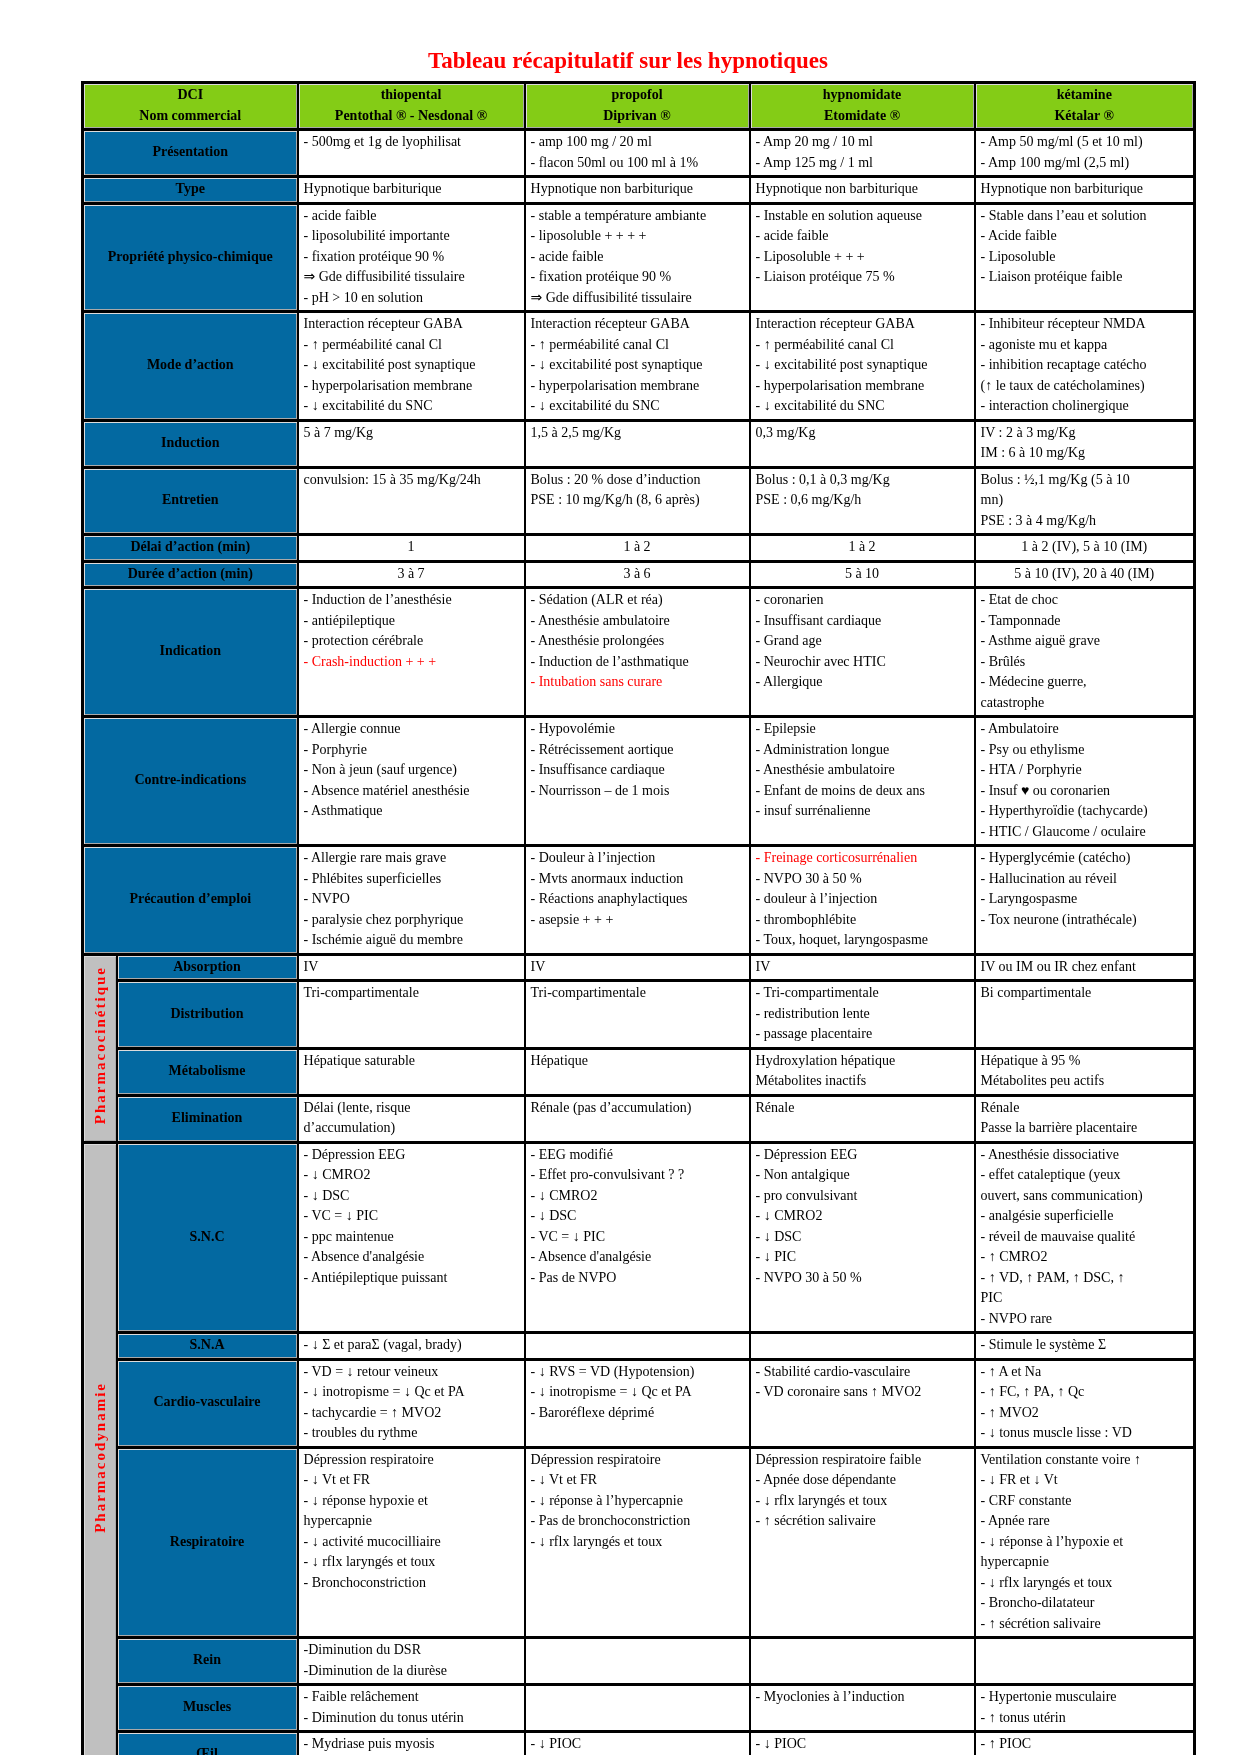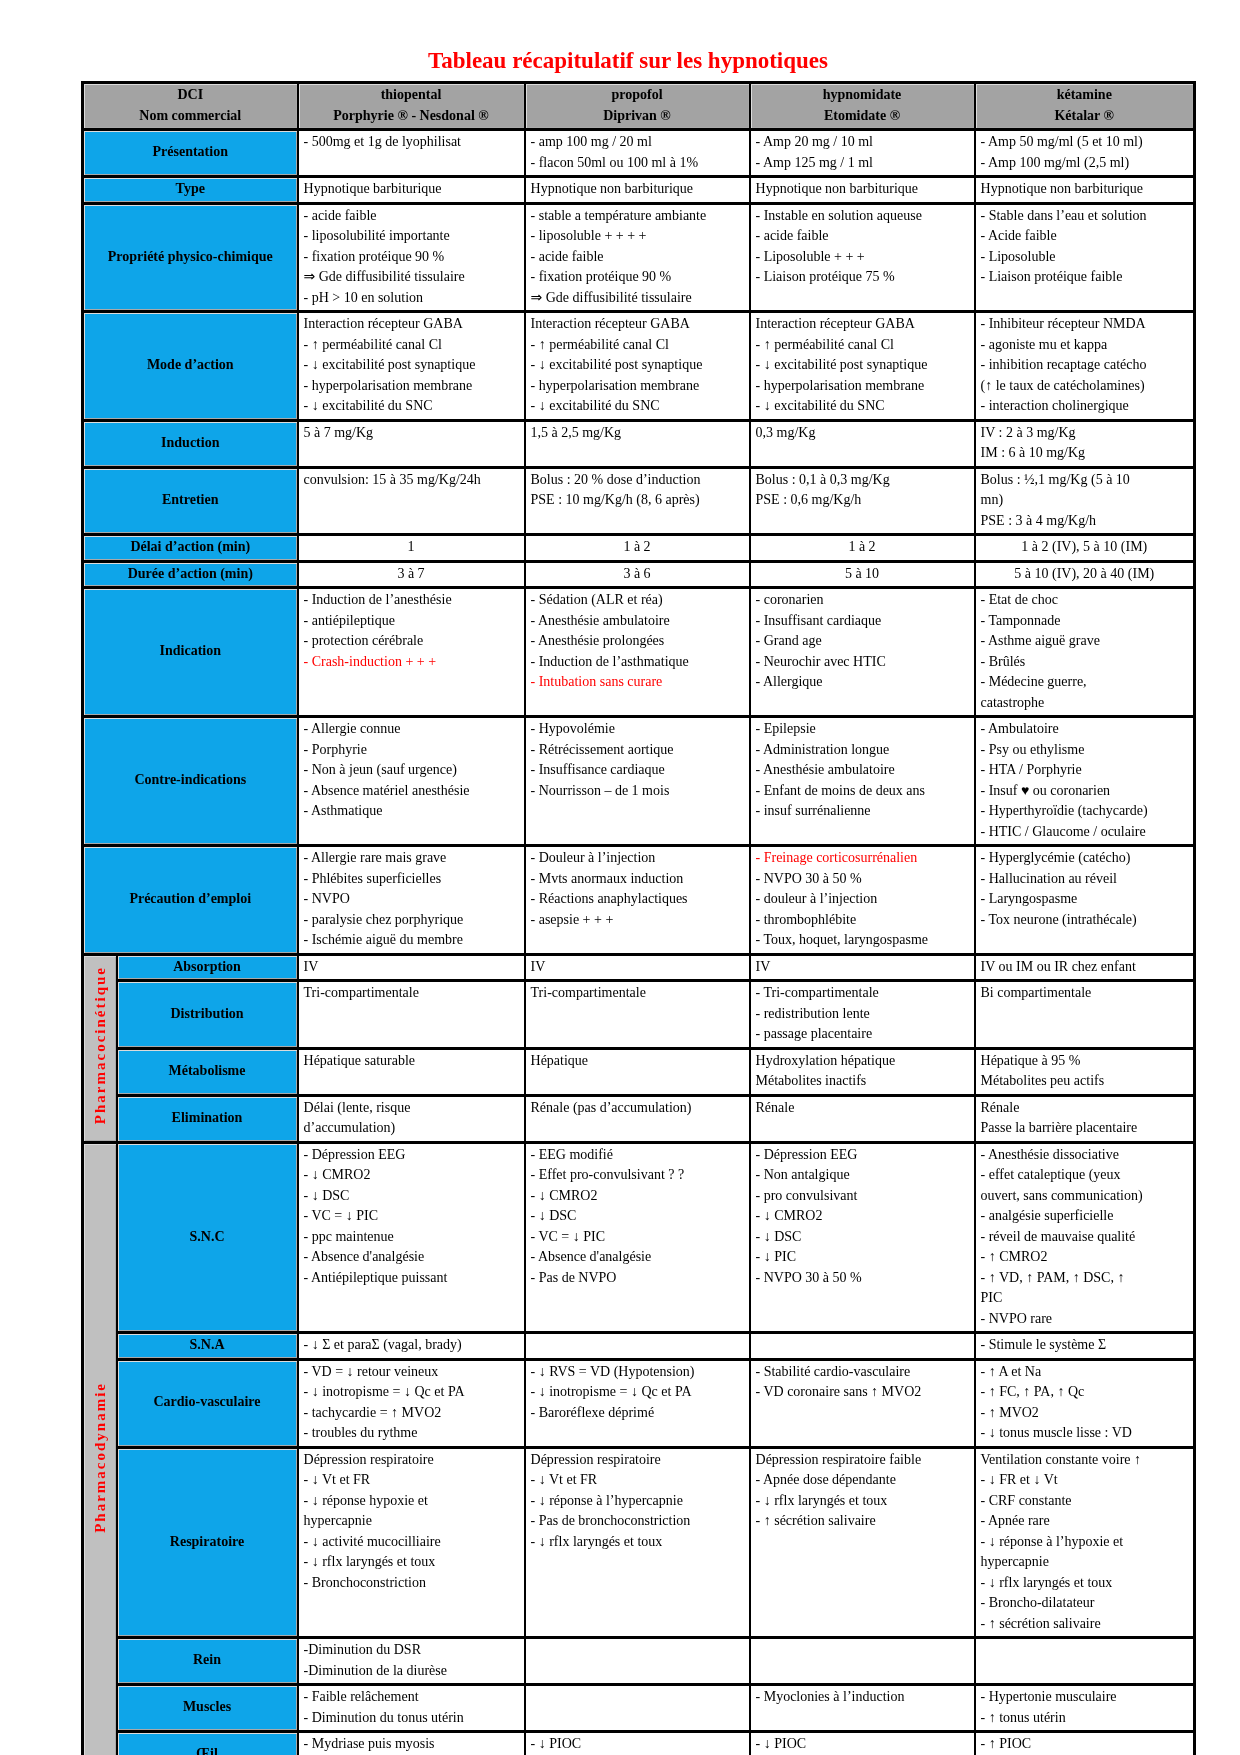--- a/index.html
+++ b/index.html
@@ -19,37 +19,37 @@
     border:3px solid #000;
   }
   td, th {
     border:2px solid #000;
     border-top-width:3px; border-bottom-width:3px;
     vertical-align:top; padding:1px 5px 2px 5px;
     font-size:14px; line-height:20.5px; font-weight:normal; text-align:left;
     overflow:hidden;
   }
   .lbl {
-    background:#0ea5e9; font-weight:bold; text-align:center; vertical-align:middle;
+    background:#0369a1; font-weight:bold; text-align:center; vertical-align:middle;
     box-shadow: inset 1px 1px 0 #dcdcdc, inset -1px -1px 0 #a9a9a9;
   }
   .vcell {
     background:#c0c0c0; padding:0; text-align:center; vertical-align:middle;
     box-shadow: inset 1px 1px 0 #dcdcdc, inset -1px -1px 0 #a9a9a9;
   }
   .vcell .vtext {
     writing-mode:vertical-rl; transform:rotate(180deg); display:inline-block;
     color:#ff0000; font-weight:bold; font-size:15px; letter-spacing:2px;
     white-space:nowrap;
   }
   .pre { white-space:pre-line; }
   .block { display:block; }
   .red { color:#ff0000; font-weight:normal; }
   .center { text-align:center; }
-  .hdr { background:#a3a3a3; font-weight:bold; text-align:center; vertical-align:middle;
+  .hdr { background:#84cc16; font-weight:bold; text-align:center; vertical-align:middle;
          box-shadow: inset 1px 1px 0 #dcdcdc, inset -1px -1px 0 #a9a9a9; }
   tr.thin td { height:23px; }
 </style>
 </head>
 <body>
 
 <div class="page">
 
   <div class="title">Tableau récapitulatif sur les hypnotiques</div>
 
@@ -62,21 +62,21 @@
       <col style="width:225px">
         <col style="width:220px">
     </colgroup>
 
     <tbody>
         <tr>
       <th colspan="2" class="hdr pre">DCI
 Nom commercial</th>
       <th class="hdr">
         <span class="block">thiopental</span>
-        <span class="block">Porphyrie ® - Nesdonal ®</span>
+        <span class="block">Pentothal ® - Nesdonal ®</span>
       </th>
       <th class="hdr">
         <span class="block">propofol</span>
         <span class="block">Diprivan ®</span>
       </th>
       <th class="hdr">
         <span class="block">hypnomidate</span>
         <span class="block">Etomidate ®</span>
       </th>
       <th class="hdr">

